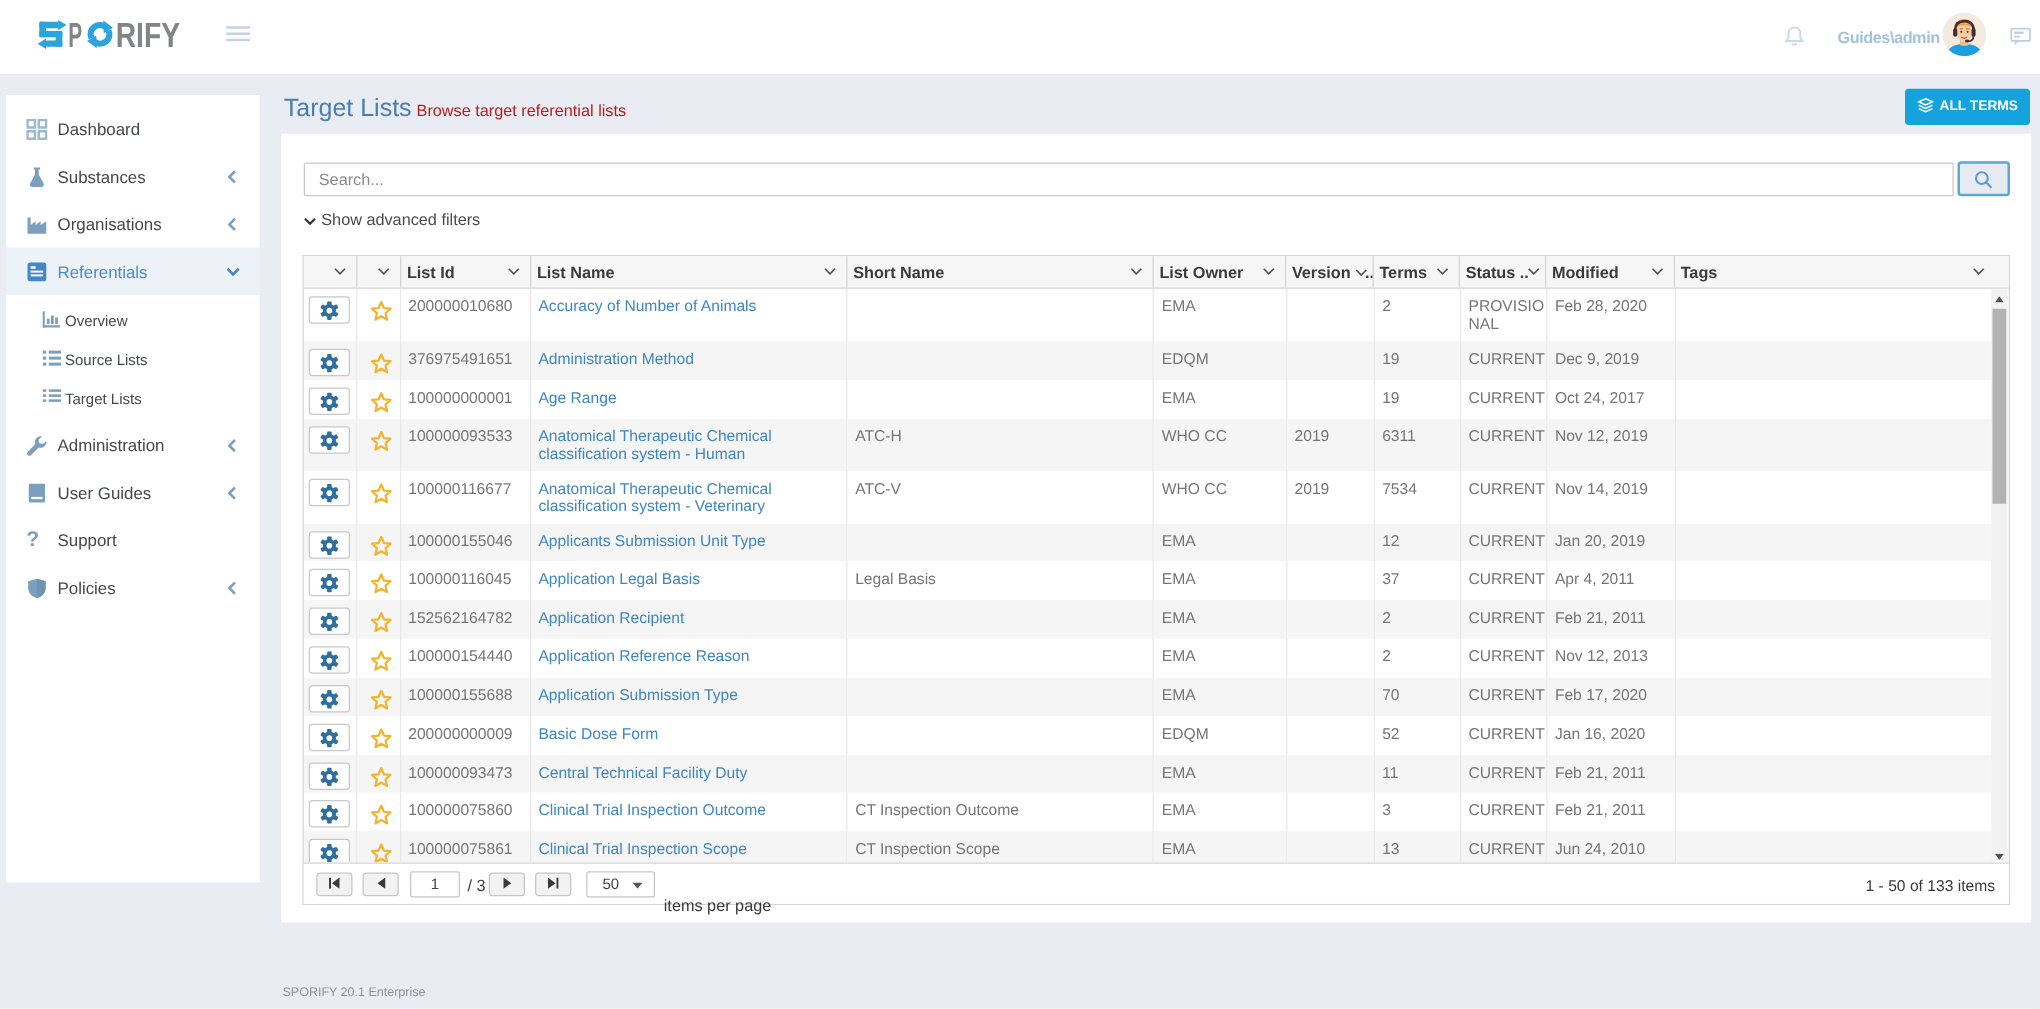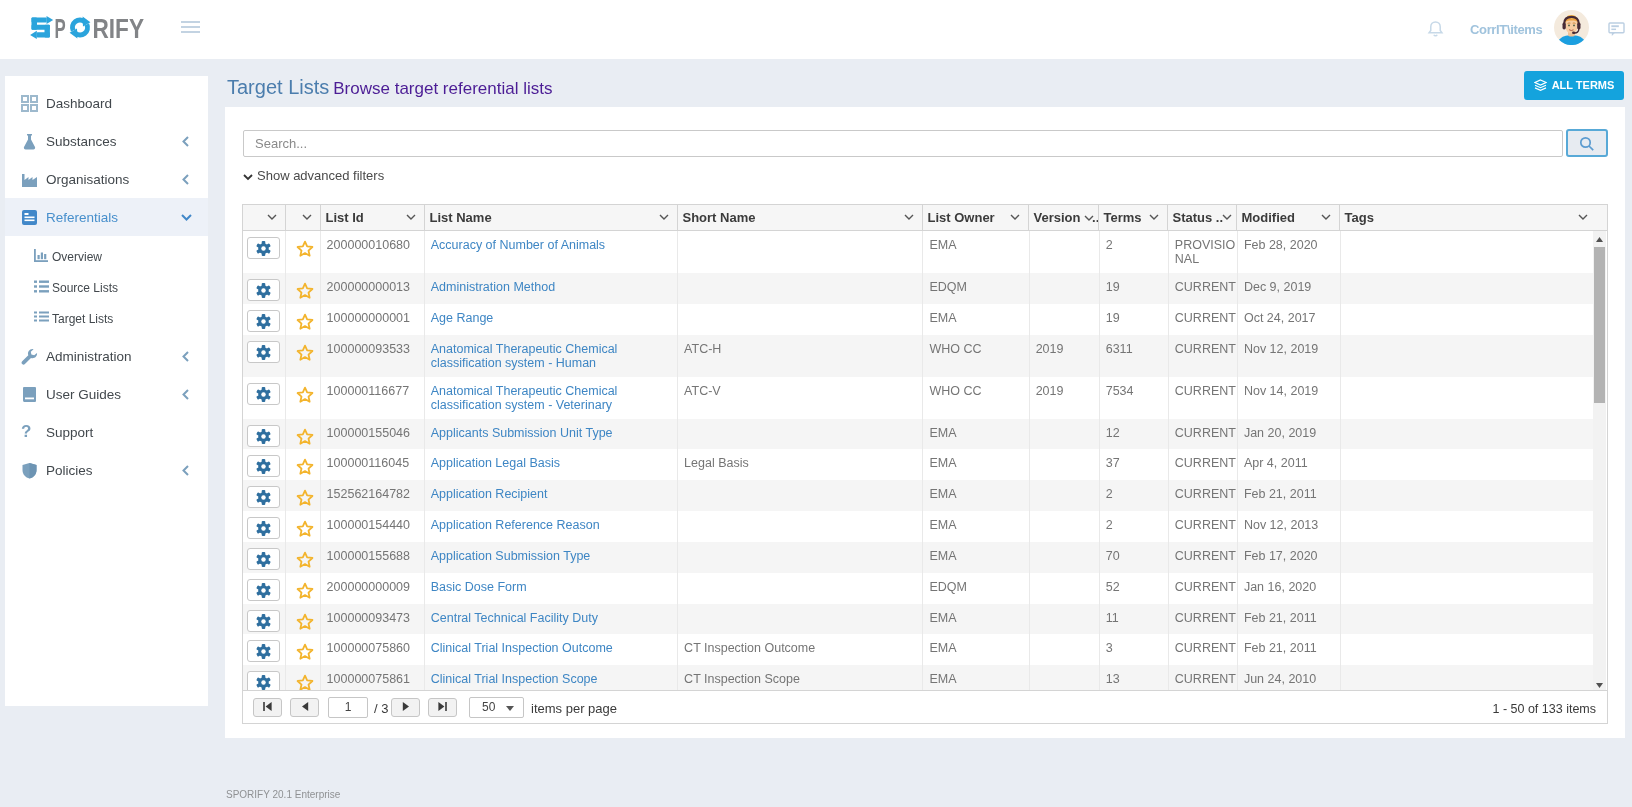--- a/index.html
+++ b/index.html
@@ -18,21 +18,21 @@
 .mitem .ic{position:absolute;left:16px;top:11px;width:17px;height:17px}
 .mitem .lbl{position:absolute;left:41px;top:12px;font-size:13.5px;color:#42484d}
 .mitem .chev{position:absolute;left:177px;top:14px}
 .mitem.sel{background:#edf1f8}
 .mitem.sel .lbl{color:#478fcc}
 .sub .lbl{left:47px;font-size:12px;color:#42484d}
 .sub .ic{left:29px;width:15px;height:15px;top:10px}
 
 .pagehead{position:absolute;left:227px;top:76px;color:#4b7dad}
 .pagehead .h1{font-size:20px}
-.pagehead .sub{font-size:17px;color:#4c1d95;margin-left:4px}
+.pagehead .sub{font-size:13px;color:#b91c1c;margin-left:4px}
 .allterms{position:absolute;left:1524px;top:71px;width:100px;height:29px;background:#14a3dd;border-radius:3px;color:#fff;font-size:11px;font-weight:bold;text-align:center;line-height:29px}
 .allterms svg{vertical-align:-3px;margin-right:5px}
 
 .card{position:absolute;left:225px;top:107px;width:1400px;height:631px;background:#fff}
 .searchbox{position:absolute;left:243px;top:130px;width:1320px;height:27px;border:1px solid #c9c9c9;border-radius:2px;background:#fff;font-size:13px;color:#8a8a8a;line-height:25px;padding-left:11px}
 .searchbtn{position:absolute;left:1566px;top:129px;width:42px;height:28px;background:#e7ebf1;border:2px solid #58a9d7;border-radius:3px;text-align:center;padding-top:5px}
 .advfilt{position:absolute;left:243px;top:168px;font-size:13px;color:#4a4a4a}
 .advfilt svg{vertical-align:-1px;margin-right:4px}
 
 .grid{position:absolute;left:242px;top:204px;width:1366px;height:520px;border:1px solid #d4d4d4;background:#ffffff}
@@ -82,21 +82,21 @@
   </svg></div>
   <div class="burger">
       <div></div>
       <div></div>
       <div></div>
     </div>
   <div class="bell"><svg width="17" height="19" viewBox="0 0 18 20">
         <path d="M9 2 C6 2 4 4.2 4 7 L4 11 L2.2 13.5 L15.8 13.5 L14 11 L14 7 C14 4.2 12 2 9 2 Z" fill="none" stroke="#c7d9e8" stroke-width="1.6"></path>
         <path d="M7.3 15.5 A1.8 1.8 0 0 0 10.7 15.5" fill="none" stroke="#c7d9e8" stroke-width="1.6"></path>
       </svg></div>
-  <div class="username">CorrIT\items</div>
+  <div class="username">Guides\admin</div>
   <div class="avatar"><svg width="35" height="35" viewBox="0 0 35 35">
     <circle cx="17.5" cy="17.5" r="17.5" fill="#f4eadd"></circle>
     <path d="M5 29.8 C7.8 26.3 12 25.2 17.5 25.2 C23 25.2 27.2 26.3 30 29.8 A17.5 17.5 0 0 1 5 29.8 Z" fill="#1b9fe0"></path>
     <rect x="14" y="20" width="7" height="6.5" rx="2" fill="#eec096"></rect>
     <ellipse cx="17.5" cy="15.8" rx="6.3" ry="7.6" fill="#f6cda4"></ellipse>
     <path d="M10.8 15 C9.8 8.6 13 5.6 17.5 5.6 C22 5.6 25.2 8.6 24.2 15 C23.6 11.4 22.5 10.2 17.5 10.4 C12.5 10.2 11.4 11.4 10.8 15 Z" fill="#eda03c"></path>
     <path d="M13 6.5 C15.5 4.4 20.5 4.8 22.3 7 L18.5 9.4 Z" fill="#f6b94e"></path>
     <path d="M10.1 14 C10.1 8.8 13.2 6.9 17.5 6.9 C21.8 6.9 24.9 8.8 24.9 14" fill="none" stroke="#472b36" stroke-width="2.1"></path>
     <rect x="8.5" y="12.6" width="3.3" height="6.8" rx="1.6" fill="#472b36"></rect>
     <rect x="23.2" y="12.6" width="3.3" height="6.8" rx="1.6" fill="#472b36"></rect>
@@ -359,21 +359,21 @@
                     <rect x="7.6" y="0" width="4.8" height="20" rx="1.4" transform="rotate(60 10 10)"></rect>
                     <rect x="7.6" y="0" width="4.8" height="20" rx="1.4" transform="rotate(120 10 10)"></rect>
                     <circle cx="10" cy="10" r="7"></circle>
                   </g>
                   <circle cx="10" cy="10" r="3" fill="#fff"></circle>
                 </svg></div>
             </td>
             <td class="starcell" style="padding-top:9px"><svg width="18" height="17" viewBox="0 0 20 19">
                 <path d="M10 1.8 L12.4 7.2 L18.3 7.8 L13.9 11.8 L15.2 17.6 L10 14.6 L4.8 17.6 L6.1 11.8 L1.7 7.8 L7.6 7.2 Z" fill="none" stroke="#f3b42d" stroke-width="2" stroke-linejoin="round"></path>
               </svg></td>
-            <td>200000000013</td>
+            <td>376975491651</td>
             <td class="wrap"><a>Administration Method</a></td>
             <td></td>
             <td>EDQM</td>
             <td></td>
             <td>19</td>
             <td class="wrap">CURRENT</td>
             <td>Dec 9, 2019</td>
             <td></td>
           </tr>
           <tr style="height:31px">
@@ -701,18 +701,18 @@
     <div class="pbtn" style="left:148px"><svg width="8" height="9" viewBox="0 0 8 9" style="margin-top:3px">
           <polygon points="0.8,0 7,4.5 0.8,9" fill="#3a3a3a"></polygon>
         </svg></div>
     <div class="pbtn" style="left:185px"><svg width="9" height="9" viewBox="0 0 9 9" style="margin-top:3px">
           <polygon points="0.4,0 6.4,4.5 0.4,9" fill="#3a3a3a"></polygon>
           <rect x="7.2" y="0" width="1.6" height="9" fill="#3a3a3a"></rect>
         </svg></div>
     <div class="pgsel">50<svg style="position:absolute;right:9px;top:8px" width="8" height="5" viewBox="0 0 8 5">
           <path d="M0 0 L8 0 L4 5 Z" fill="#555"></path>
         </svg></div>
-    <div style="position:absolute;left:288px;top:10px">items per page</div>
+    <div style="position:absolute;left:288px;top:26px">items per page</div>
     <div class="pright">1 - 50 of 133 items</div>
   </div>
 </div>
 
 <div class="footer">SPORIFY 20.1 Enterprise</div>
 
 </body></html>

